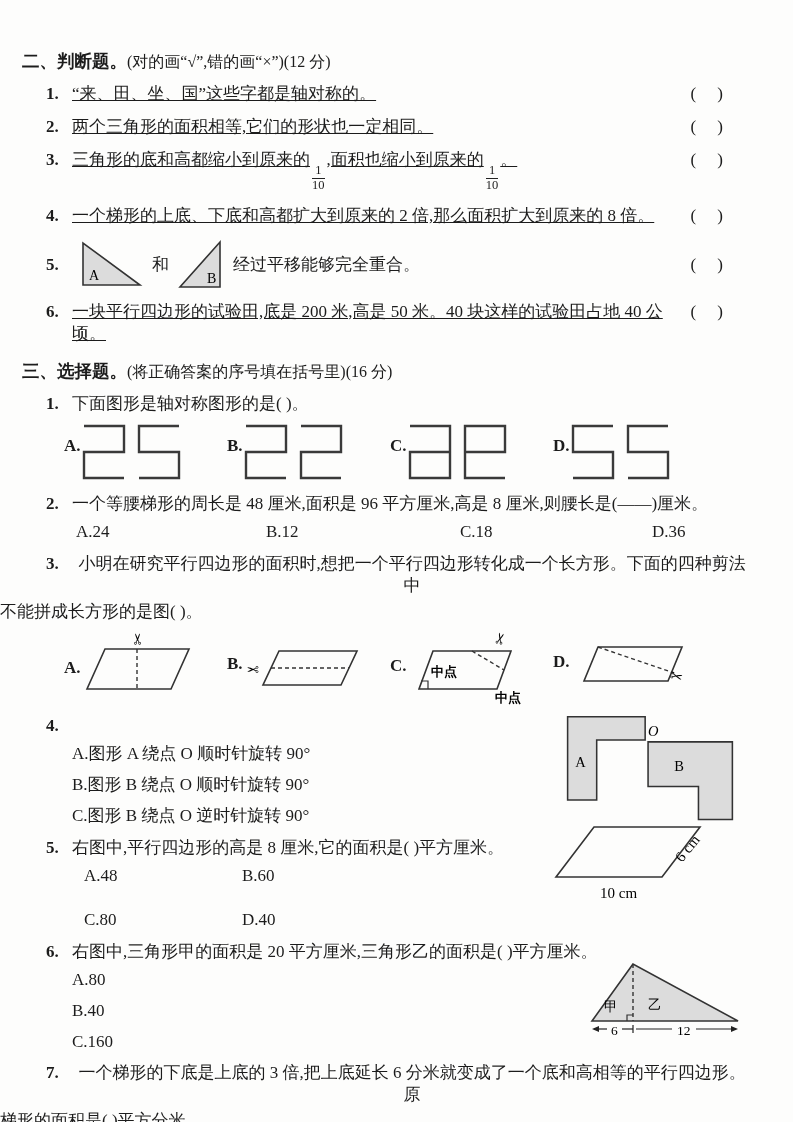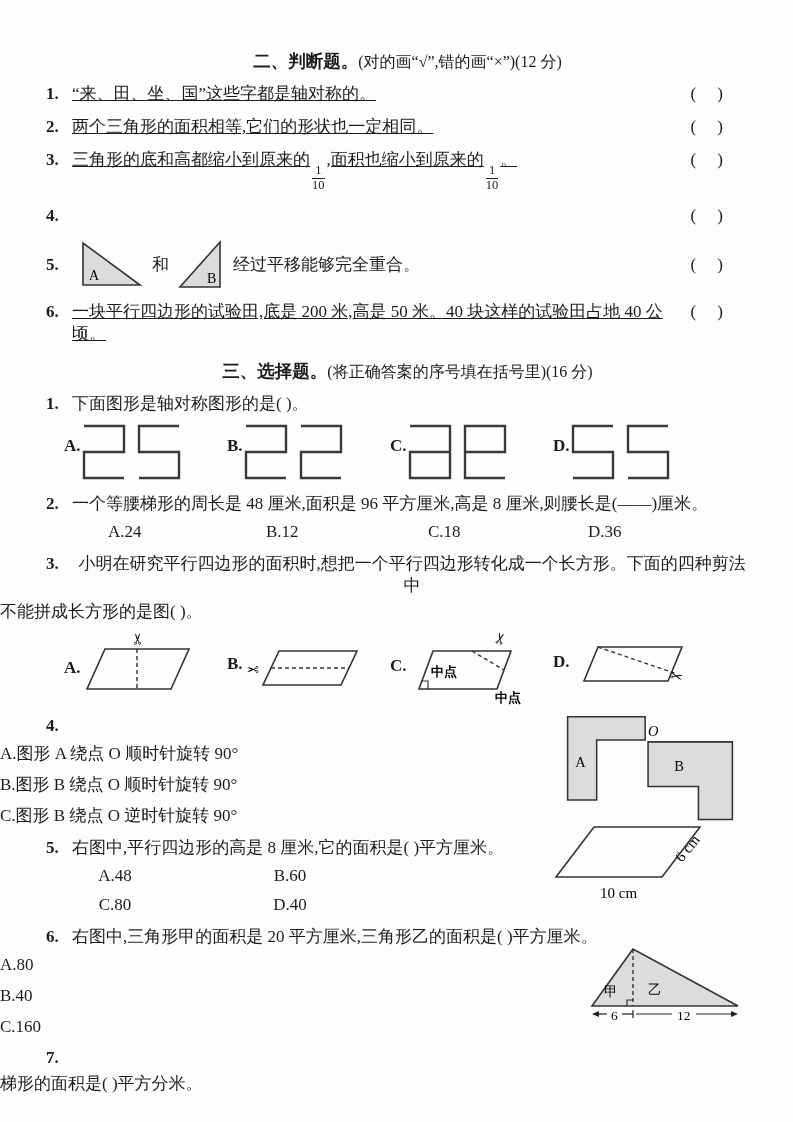--- a/index.html
+++ b/index.html
@@ -11,21 +11,21 @@
     color:#1c1c1c;
     font-family:"Liberation Serif","DejaVu Serif",serif;
     font-size:17px;
     line-height:1.3;
     overflow:hidden;
     box-sizing:border-box;
     padding:50px 0 14px 0;
     display:flex;flex-direction:column;
   }
   section{display:block;}
-  .sec-title{margin:0 0 10px 22px;font-size:17.5px;text-align:center;}
+  .sec-title{margin:0 0 10px 22px;font-size:17.5px;}
   .t-main{font-weight:700;}
   .t-note{font-weight:400;font-size:16px;}
   
   .row{display:flex;align-items:baseline;padding-left:46px;padding-right:70px;margin-bottom:11px;}
   .no{flex:0 0 26px;font-weight:700;}
   .txt{flex:0 1 auto;text-decoration:underline;}
   .bracket{margin-left:auto;white-space:pre;padding-left:12px;}
   
   .frac{display:inline-flex;flex-direction:column;text-align:center;vertical-align:-9px;line-height:1.1;font-size:12.5px;margin:0 2px;}
   .frac .num{border-bottom:1.2px solid #222;padding:0 2px;}
@@ -33,23 +33,23 @@
   .tri-row{align-items:center;margin-bottom:10px;}
   .tri-row svg{margin:0 8px;flex:0 0 auto;}
   
   .q{margin-bottom:8px;position:relative;}
   .q-stem{display:flex;align-items:baseline;padding-left:46px;margin-bottom:6px;}
   .q-stem .stem-text{max-width:560px;text-align:center;}
   .stem2{margin-bottom:6px;}
   .figrow{display:flex;padding-left:64px;gap:0;margin-bottom:10px;}
   .figcell{display:flex;align-items:flex-start;width:163px;}
   .figcell .flabel{font-weight:700;padding-top:14px;}
-  .opts4{display:grid;grid-template-columns:158px 162px 160px auto;padding-left:108px;margin-bottom:10px;}
-  .opts2{display:grid;grid-template-columns:158px auto;row-gap:7px;padding-left:36px;margin-bottom:10px;max-width:350px;text-align:center;}
-  .optlist{}
+  .opts4{display:grid;grid-template-columns:158px 162px 160px auto;padding-left:76px;margin-bottom:10px;gap:32px;}
+  .opts2{display:grid;grid-template-columns:158px auto;row-gap:22px;padding-left:84px;margin-bottom:10px;max-width:350px;}
+  .optlist{padding-left:72px;}
   .optlist .opt{margin-bottom:9px;}
   .opt{display:block;}
   .sidefig{position:absolute;}
   svg text{font-family:"Liberation Serif","DejaVu Serif",serif;}
   .glyph path{fill:none;stroke:#3a3a3a;stroke-width:2.4;}
   .pgram{fill:none;stroke:#333;stroke-width:1.6;}
   .dash{fill:none;stroke:#333;stroke-width:1.4;stroke-dasharray:4 3;}
   .shape{fill:#dcdcdc;stroke:#333;stroke-width:1.6;}
   .dim{stroke:#222;stroke-width:1.2;}
 </style>
@@ -80,20 +80,21 @@
             <span class="den">10</span>
           </span><span>,面积也缩小到原来的</span><span class="frac">
             <span class="num">1</span>
             <span class="den">10</span>
           </span><span>。</span></span>
       <span class="bracket">(     )</span>
     </div>
 
     <div class="row">
       <span class="no">4.</span>
+      <span class="txt">一个梯形的上底、下底和高都扩大到原来的 2 倍,那么面积扩大到原来的 8 倍。</span>
       <span class="bracket">(     )</span>
     </div>
 
     <div class="row tri-row">
       <span class="no">5.</span>
       <svg width="64" height="50" viewBox="0 0 64 50">
         <polygon class="shape" points="3,3 3,45 60,45"></polygon>
         <text x="9" y="40" font-size="14">A</text>
       </svg>
       <span>和</span>
@@ -286,19 +287,20 @@
         <polygon points="6,70 13,67 13,73" fill="#222"></polygon>
         <polygon points="152,70 145,67 145,73" fill="#222"></polygon>
         <text x="25" y="76" font-size="13.5">6</text>
         <text x="91" y="76" font-size="13.5">12</text>
       </svg>
     </div>
 
     <div class="q">
       <div class="q-stem" style="margin-bottom:4px;">
         <span class="no">7.</span>
+        <span class="stem-text" style="max-width:680px">一个梯形的下底是上底的 3 倍,把上底延长 6 分米就变成了一个底和高相等的平行四边形。原</span>
       </div>
       <div class="stem2">梯形的面积是(      )平方分米。</div>
 
     </div>
   </section>
 
 </div>
 
 </body></html>

